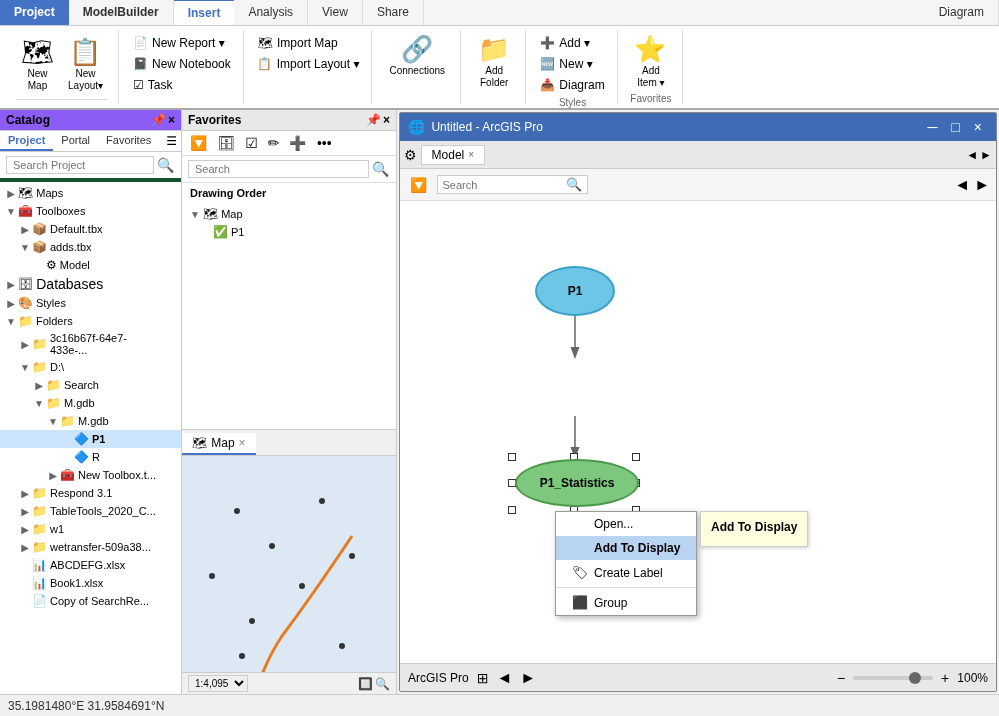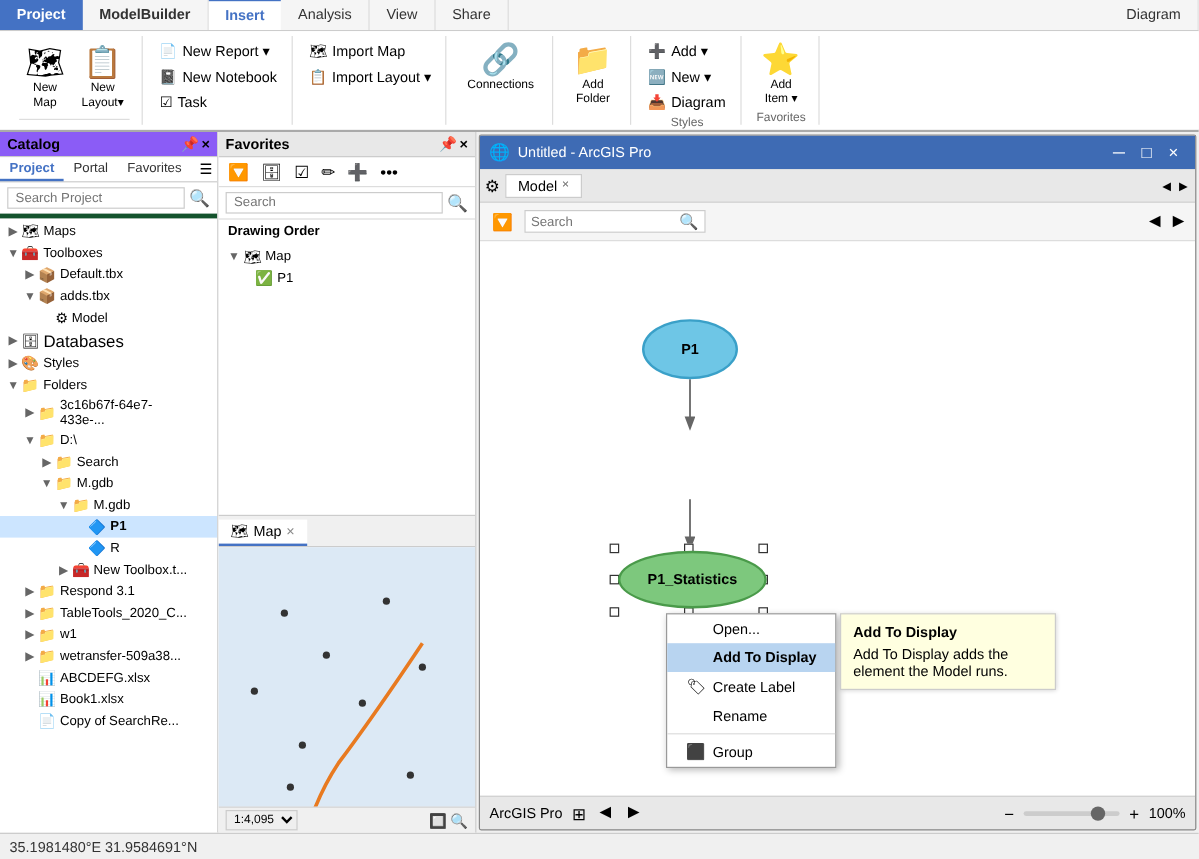--- a/index.html
+++ b/index.html
@@ -412,35 +412,30 @@
           <span>Open...</span>
         </div>
         <div style="padding:5px 16px; cursor:pointer; font-size:12px; display:flex; align-items:center; gap:6px; background:#b8d4f0; font-weight:600;">
           <span style="width:16px; font-size:13px;"></span>
           <span>Add To Display</span>
         </div>
         <div style="padding:5px 16px; cursor:pointer; font-size:12px; display:flex; align-items:center; gap:6px;">
           <span style="width:16px; font-size:13px;">🏷</span>
           <span>Create Label</span>
         </div>
-        <div style="padding:5px 16px; cursor:pointer; font-size:12px; display:flex; align-items:center; gap:6px;">
-          <span style="width:16px; font-size:13px;"></span>
-          <span>Rename</span>
-        </div>
         <div style="border-top:1px solid #ddd; margin:2px 0;"></div>
         <div style="padding:5px 16px; cursor:pointer; font-size:12px; display:flex; align-items:center; gap:6px;">
           <span style="width:16px; font-size:13px;">⬛</span>
           <span>Group</span>
         </div>
 
       </div>
 
       <div style="position:absolute; left:300px; top:310px; background:#ffffe0; border:1px solid #ccc; padding:8px 10px; font-size:11px; max-width:180px; z-index:200; box-shadow:1px 1px 4px rgba(0,0,0,0.2);">
         <div style="font-weight:700; margin-bottom:4px;">Add To Display</div>
-        <div>Add To Display adds the element the Model runs.</div>
       </div>
 
     </div>
 
     <div style="background:#e8e8e8; border-top:1px solid #ccc; height:28px; display:flex; align-items:center; padding:0 8px; font-size:11px; gap:8px;">
       <span>ArcGIS Pro</span>
       <button style="background:none; border:none; cursor:pointer; font-size:14px;">⊞</button>
       <button style="background:none; border:none; cursor:pointer; font-size:16px;">◄</button>
       <button style="background:none; border:none; cursor:pointer; font-size:16px;">►</button>
       <div style="flex:1;"></div>

